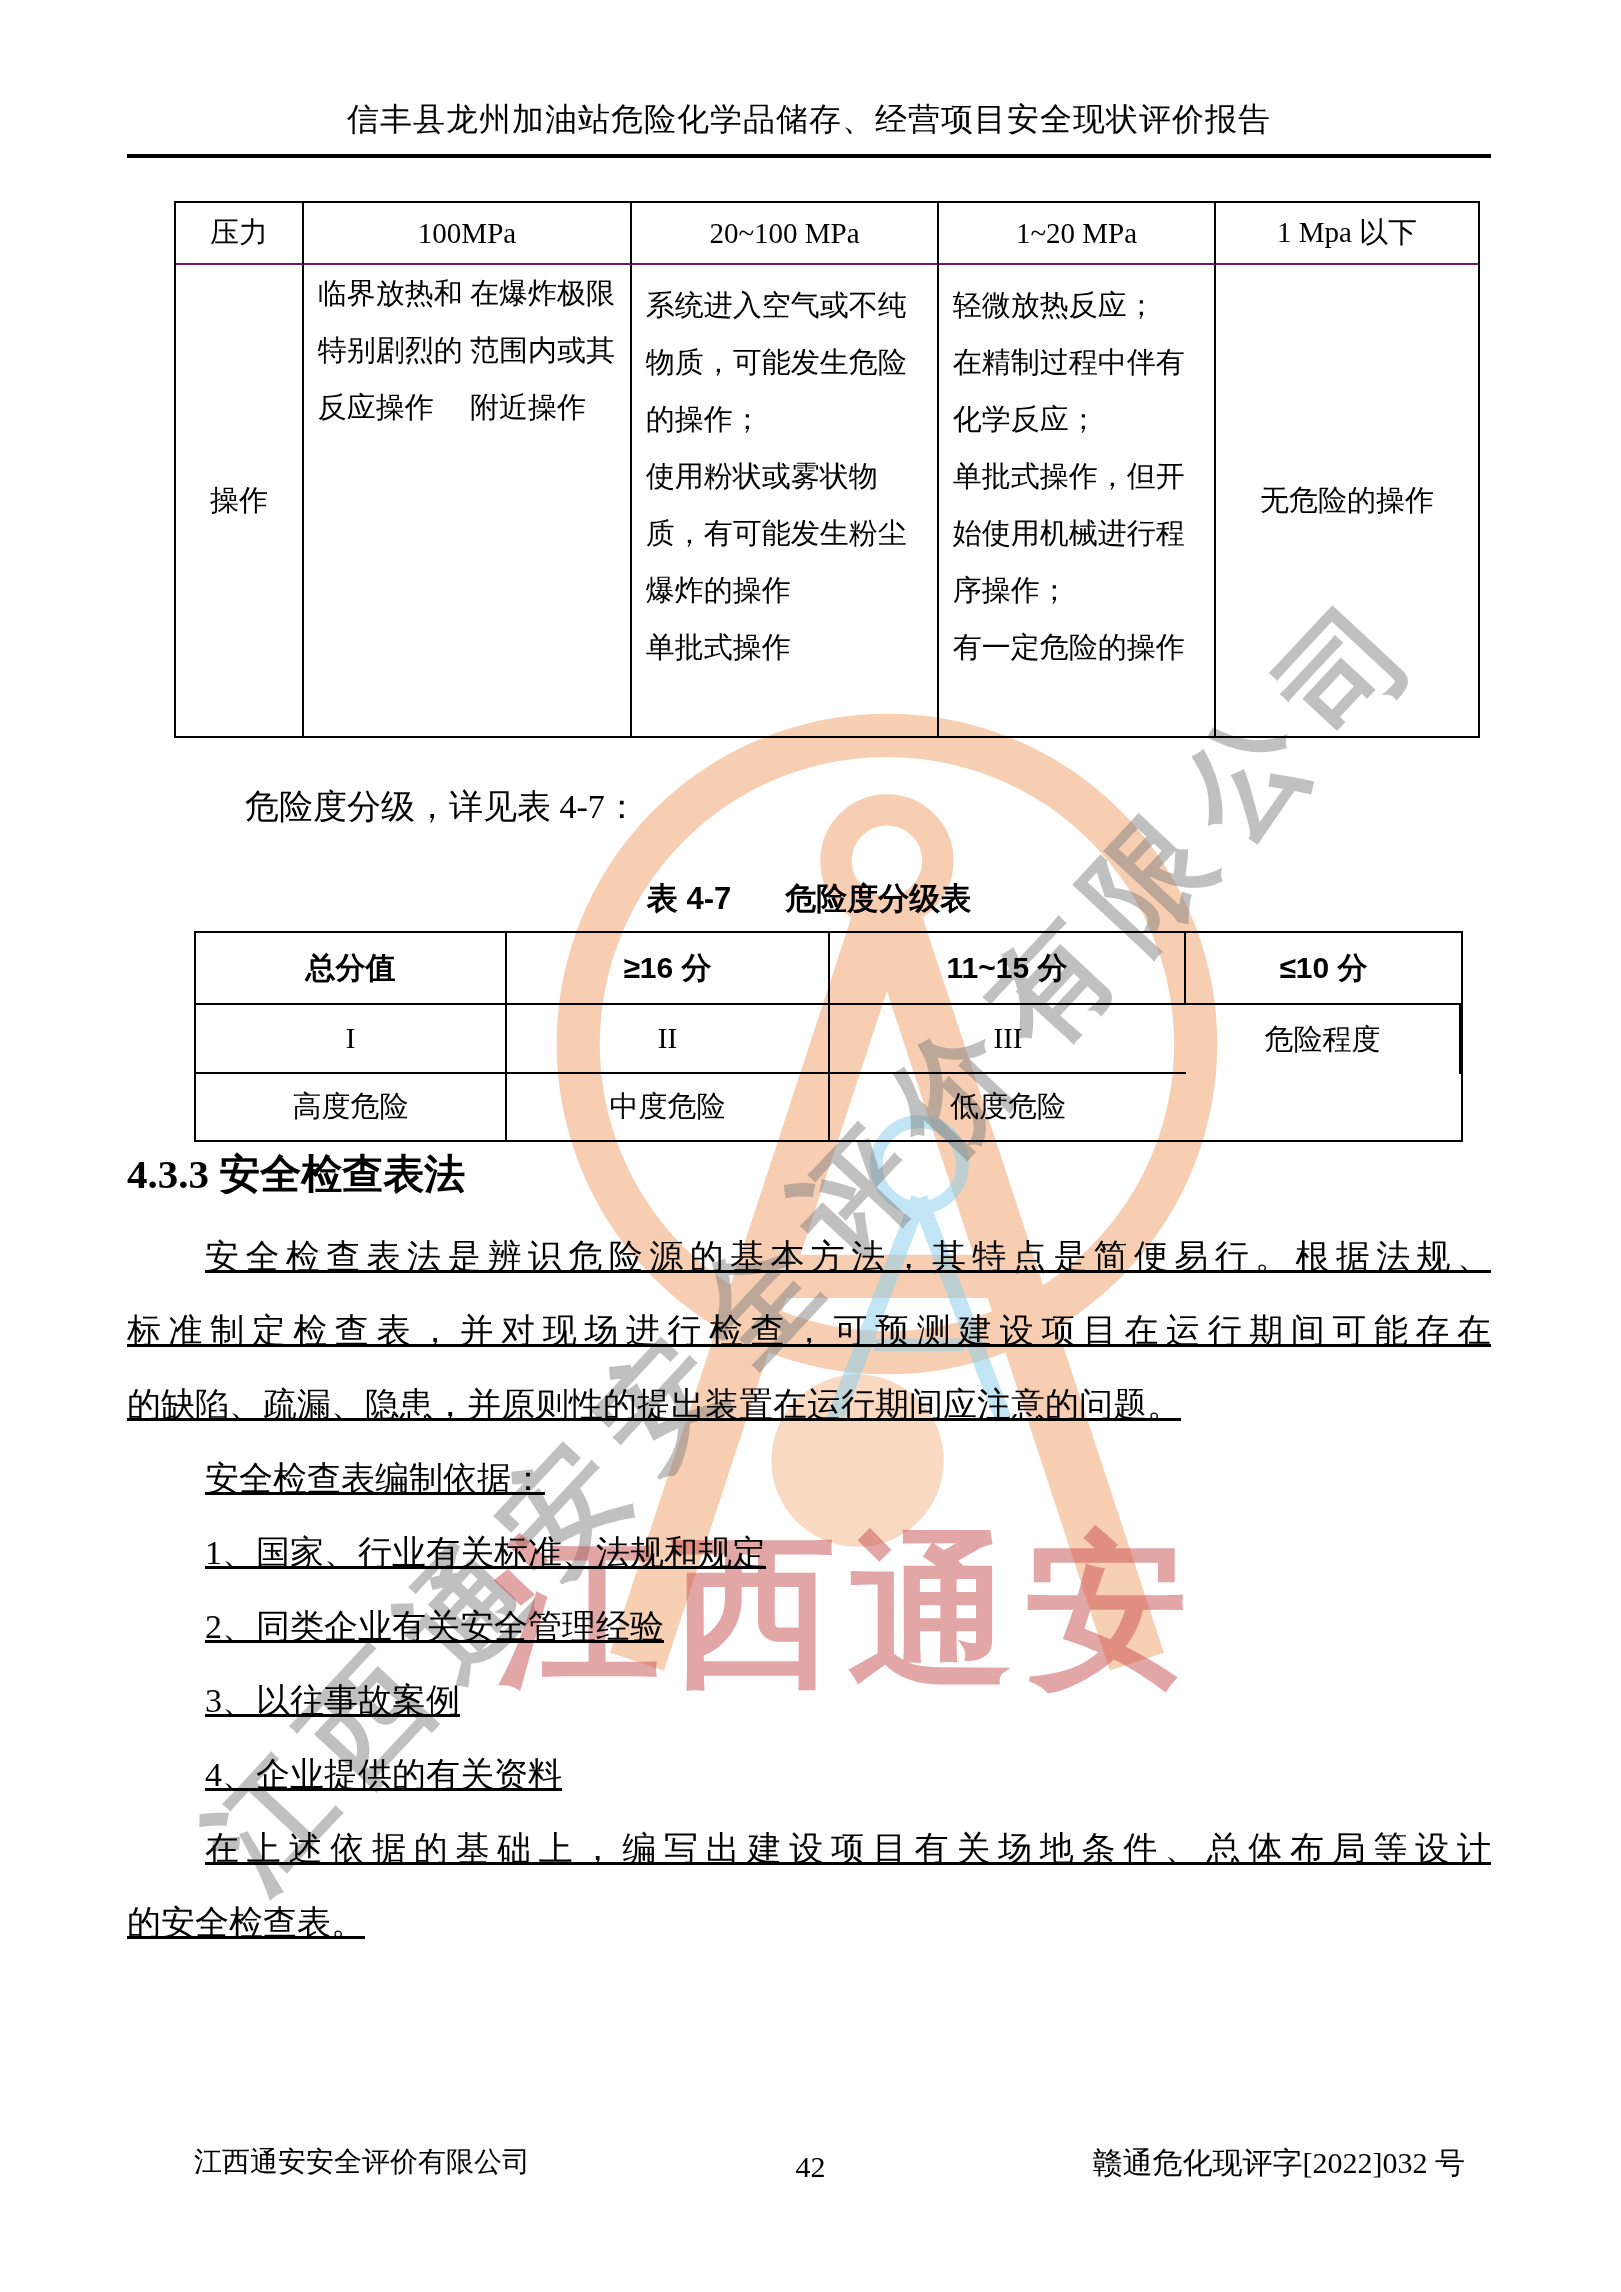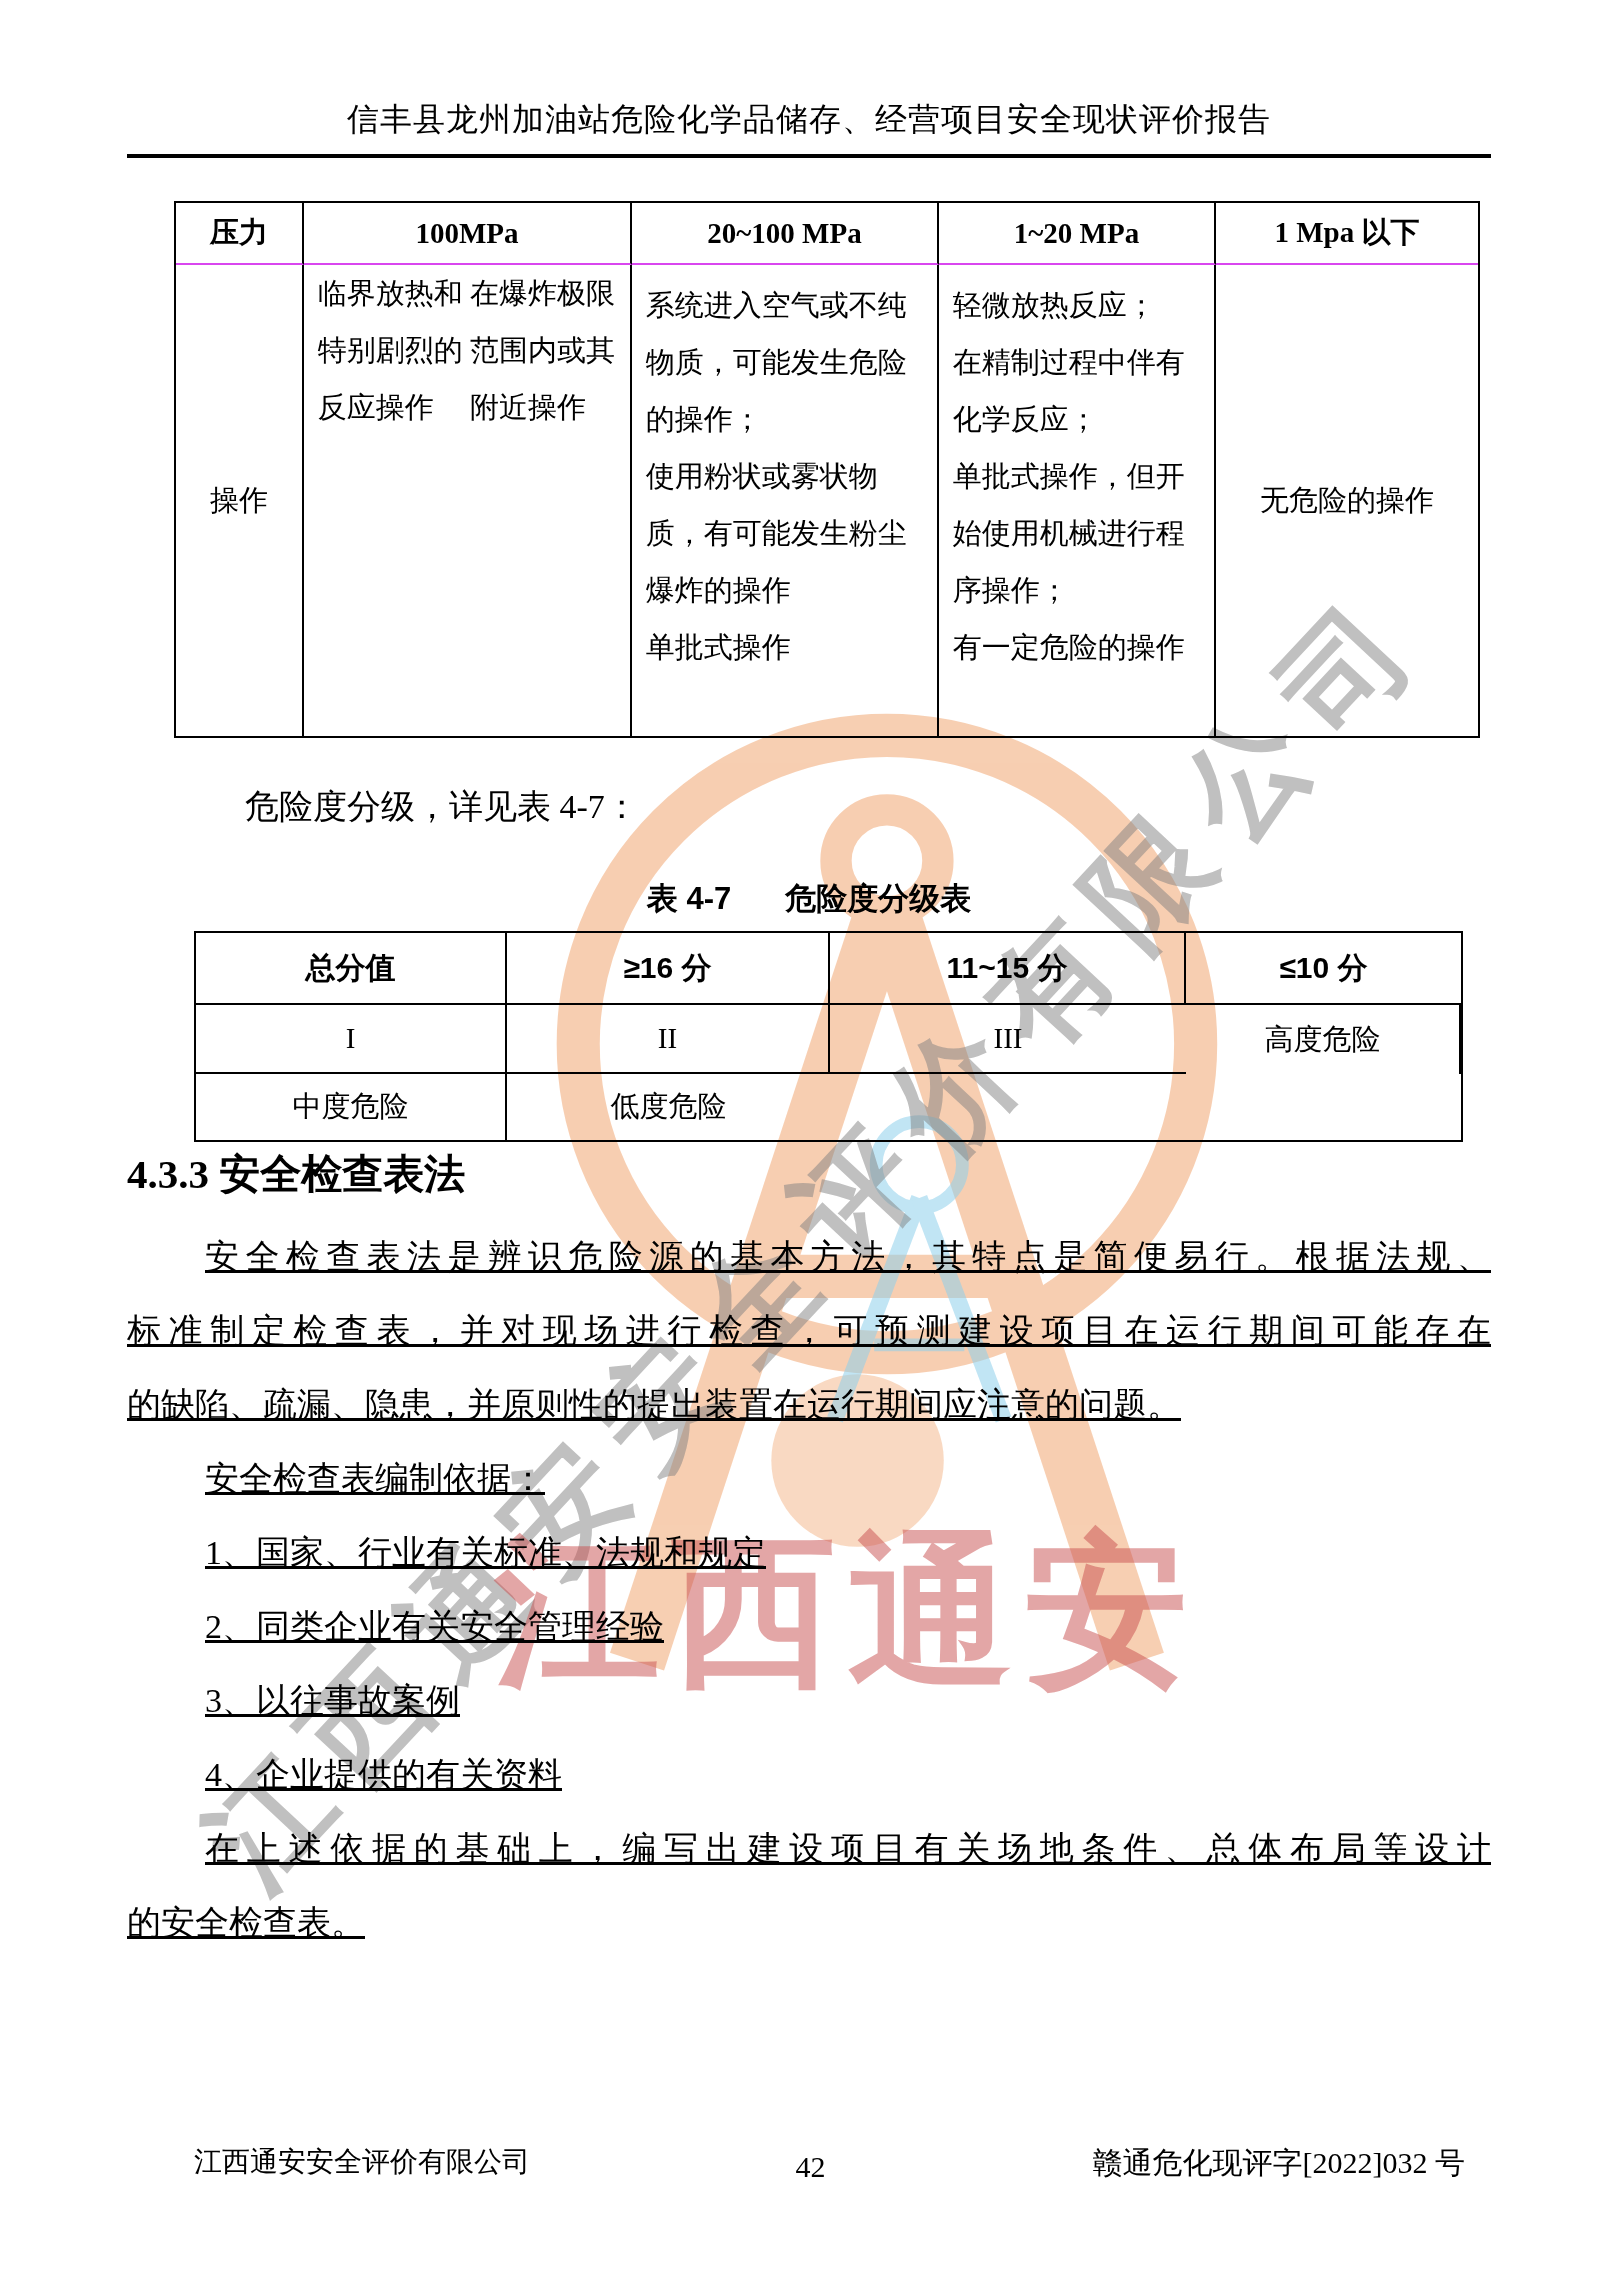--- a/index.html
+++ b/index.html
@@ -20,21 +20,21 @@
   
   .t1{
     position:absolute;left:174px;top:201px;width:1306px;height:537px;
     border:2.9px solid #000;box-sizing:border-box;display:grid;
     grid-template-columns:128px 328px 307px 277px 1fr;
     grid-template-rows:62px 1fr;
     font-size:29px;
   }
   .t1 .cell{border-right:2px solid #000;box-sizing:border-box;}
   .t1 .cell.last{border-right:none;}
-  .t1 .hcell{border-bottom:2px solid #d946ef;display:flex;align-items:center;justify-content:center;font-weight:bold;}
+  .t1 .hcell{border-bottom:2px solid #701a75;display:flex;align-items:center;justify-content:center;}
   .t1 .vcenter{display:flex;justify-content:center;}
   .t1 .toppad{padding-top:11.8px;}
   .t1 .body-cell{line-height:57px;padding-left:13.7px;padding-right:7.8px;}
   .t1 .center-cell{display:flex;align-items:center;justify-content:center;padding:0;}
   .t1 .item{margin:0;}
   
   .intro-line{position:absolute;left:245px;top:784px;font-size:34px;}
   
   .t2-caption{
     position:absolute;left:127px;top:878px;width:1364px;text-align:center;
@@ -140,20 +140,21 @@
     <div class="t2">
       <div class="cell bold">总分值</div>
       <div class="cell bold">≥16 分</div>
       <div class="cell bold">11~15 分</div>
       <div class="cell bold clast">≤10 分</div>
 
       <div class="cell">I</div>
       <div class="cell">II</div>
       <div class="cell clast">III</div>
 
+      <div class="cell rlast">危险程度</div>
       <div class="cell rlast">高度危险</div>
       <div class="cell rlast">中度危险</div>
       <div class="cell rlast clast">低度危险</div>
     </div>
 
     <div class="section-heading">4.3.3 安全检查表法</div>
 
     <div class="body-text">
       <div class="line indent stretch">安全检查表法是辨识危险源的基本方法，其特点是简便易行。根据法规、</div>
       <div class="line stretch">标准制定检查表，并对现场进行检查，可预测建设项目在运行期间可能存在</div>

